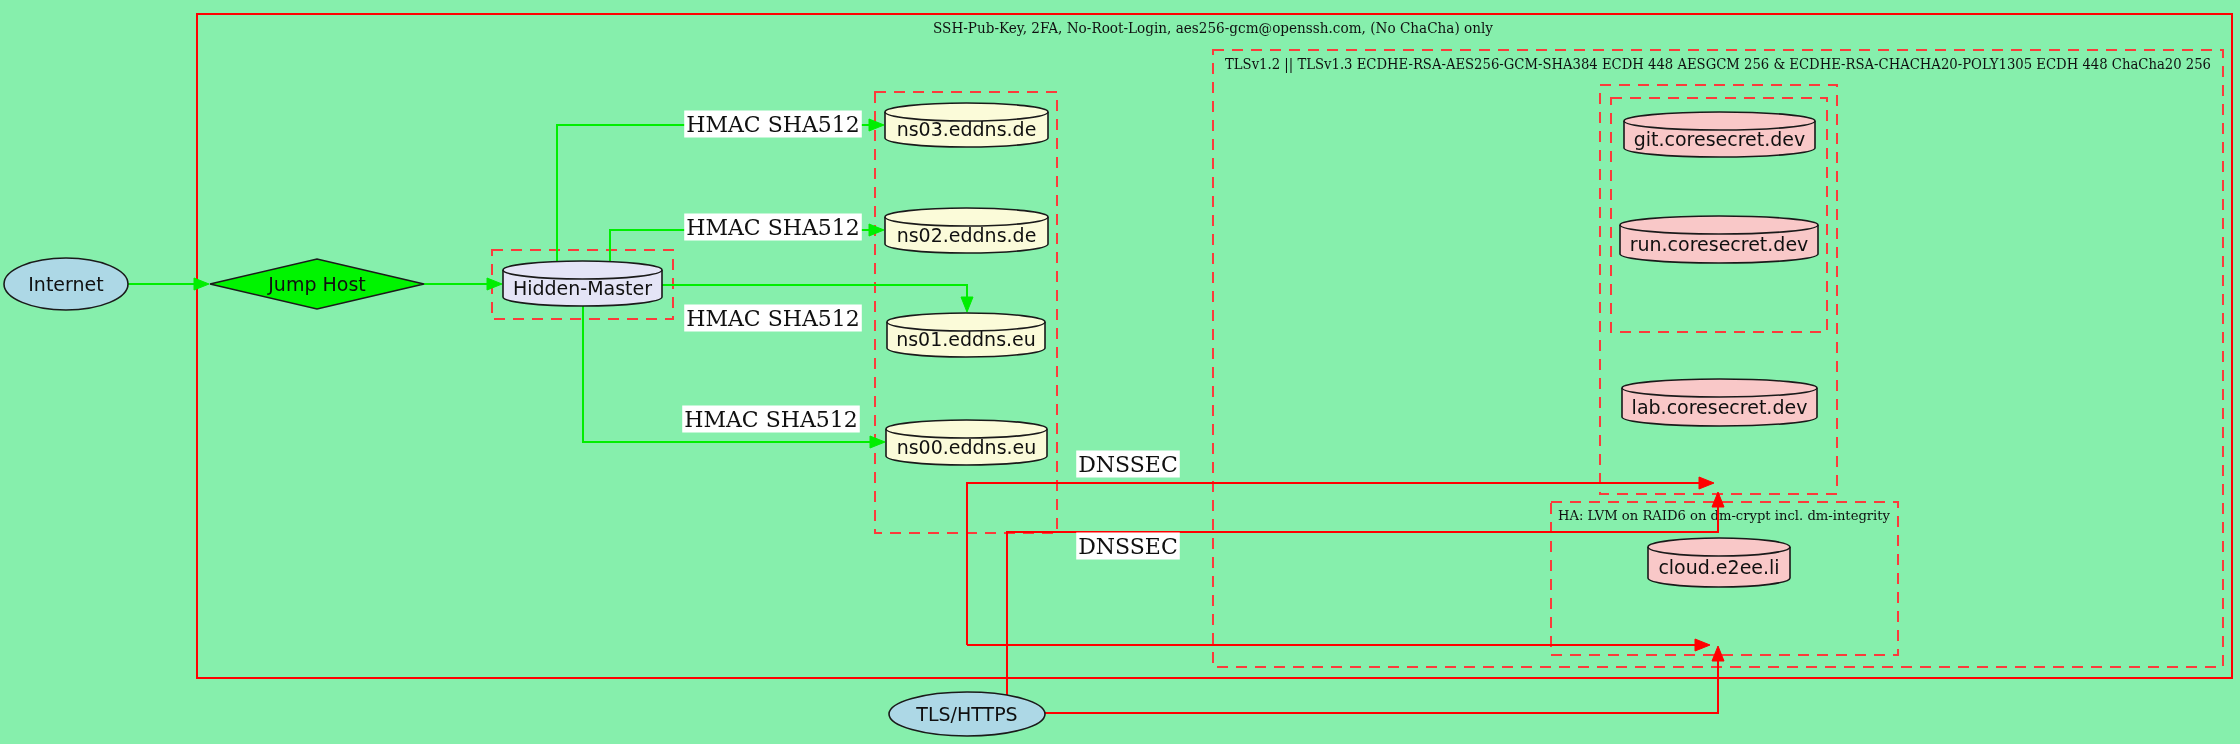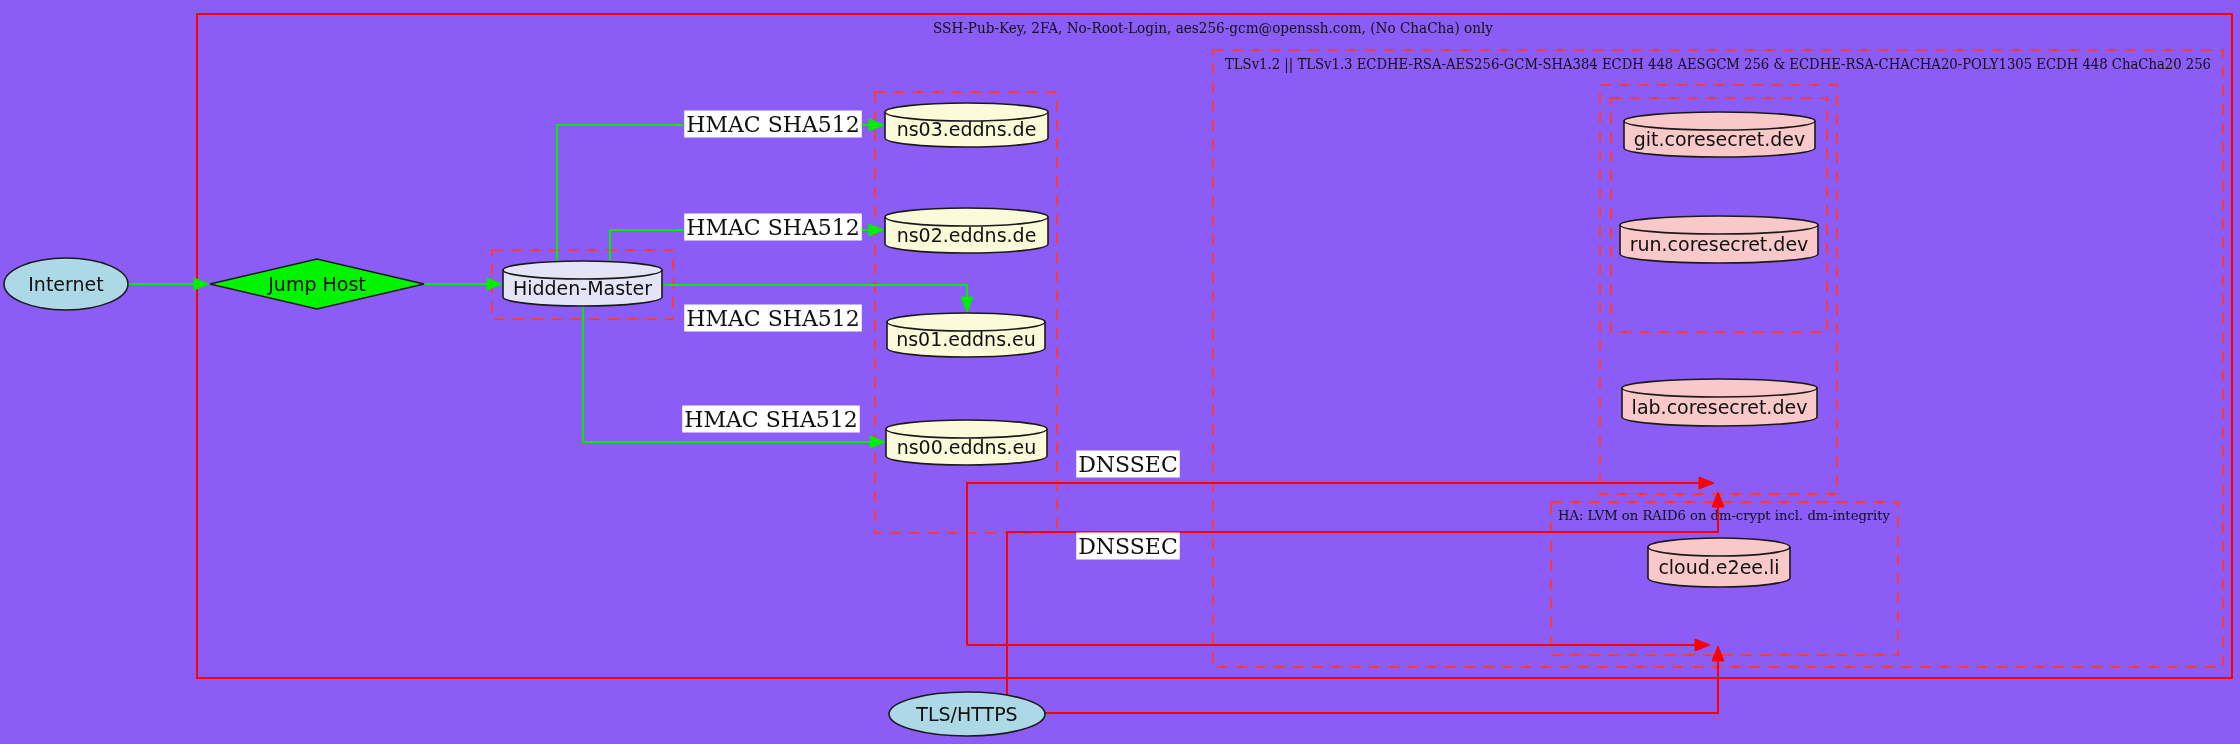--- a/index.html
+++ b/index.html
@@ -1,16 +1,16 @@
 <!DOCTYPE html>
 <html><head>
 <meta charset="utf-8">
 <style>
   html,body{margin:0;padding:0;background:#ffffff;}
-  #stage{position:relative;width:2240px;height:744px;background:#8b5cf6;overflow:hidden;}
+  #stage{position:relative;width:2240px;height:744px;background:#86efac;overflow:hidden;}
   svg text{user-select:none;}
   .node-label{font-family:"DejaVu Sans","Liberation Sans",sans-serif;font-size:19px;fill:#101010;}
   .edge-label{font-family:"DejaVu Serif","Liberation Serif",serif;font-size:22px;fill:#101010;}
   .cluster-label{font-family:"DejaVu Serif","Liberation Serif",serif;fill:#101010;}
 </style>
 </head>
 <body>
 
 <div id="stage">
   <svg id="diagram-svg" width="2240" height="744" viewBox="0 0 2240 744" xmlns="http://www.w3.org/2000/svg">

